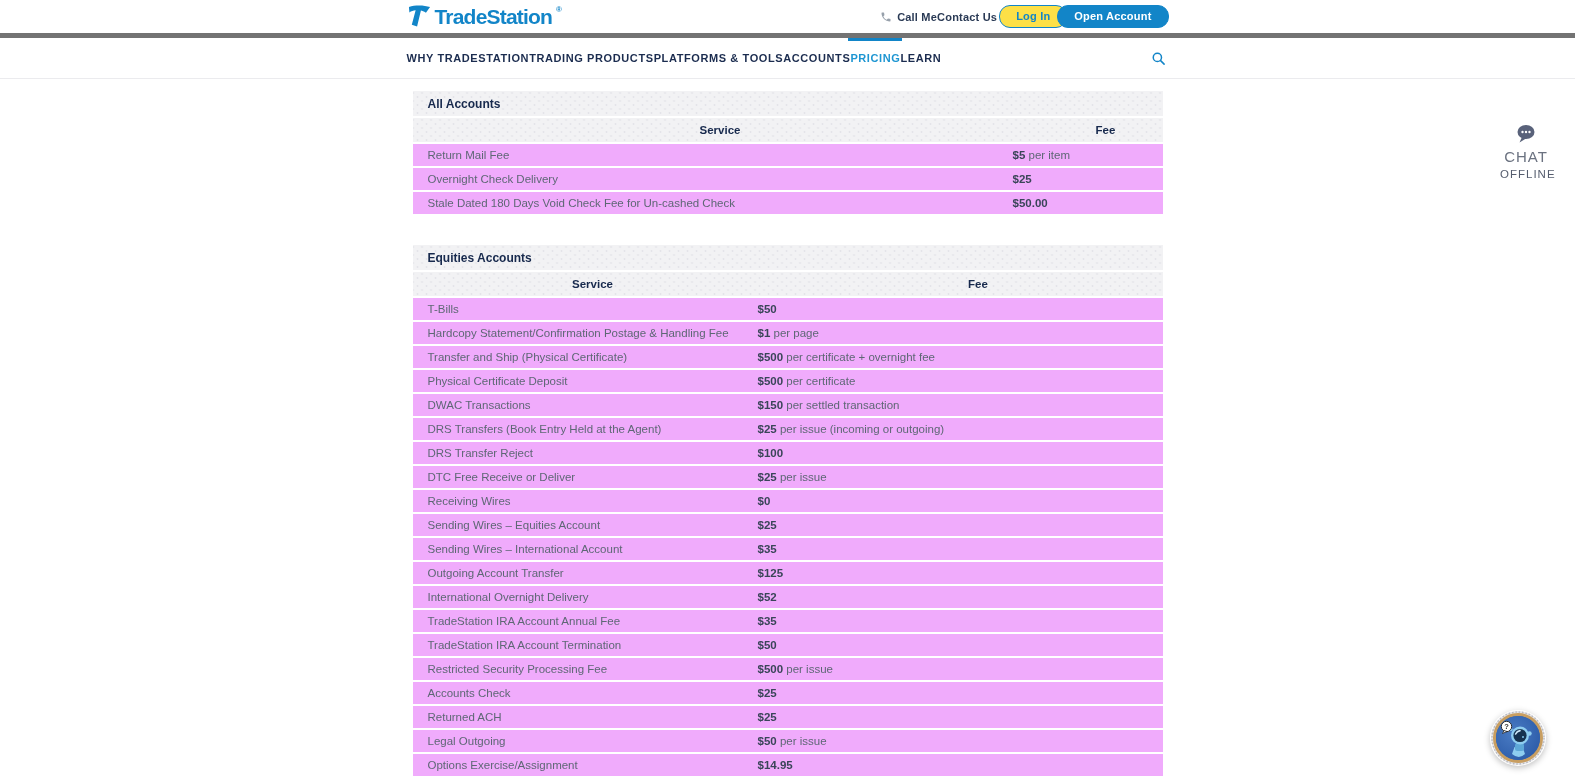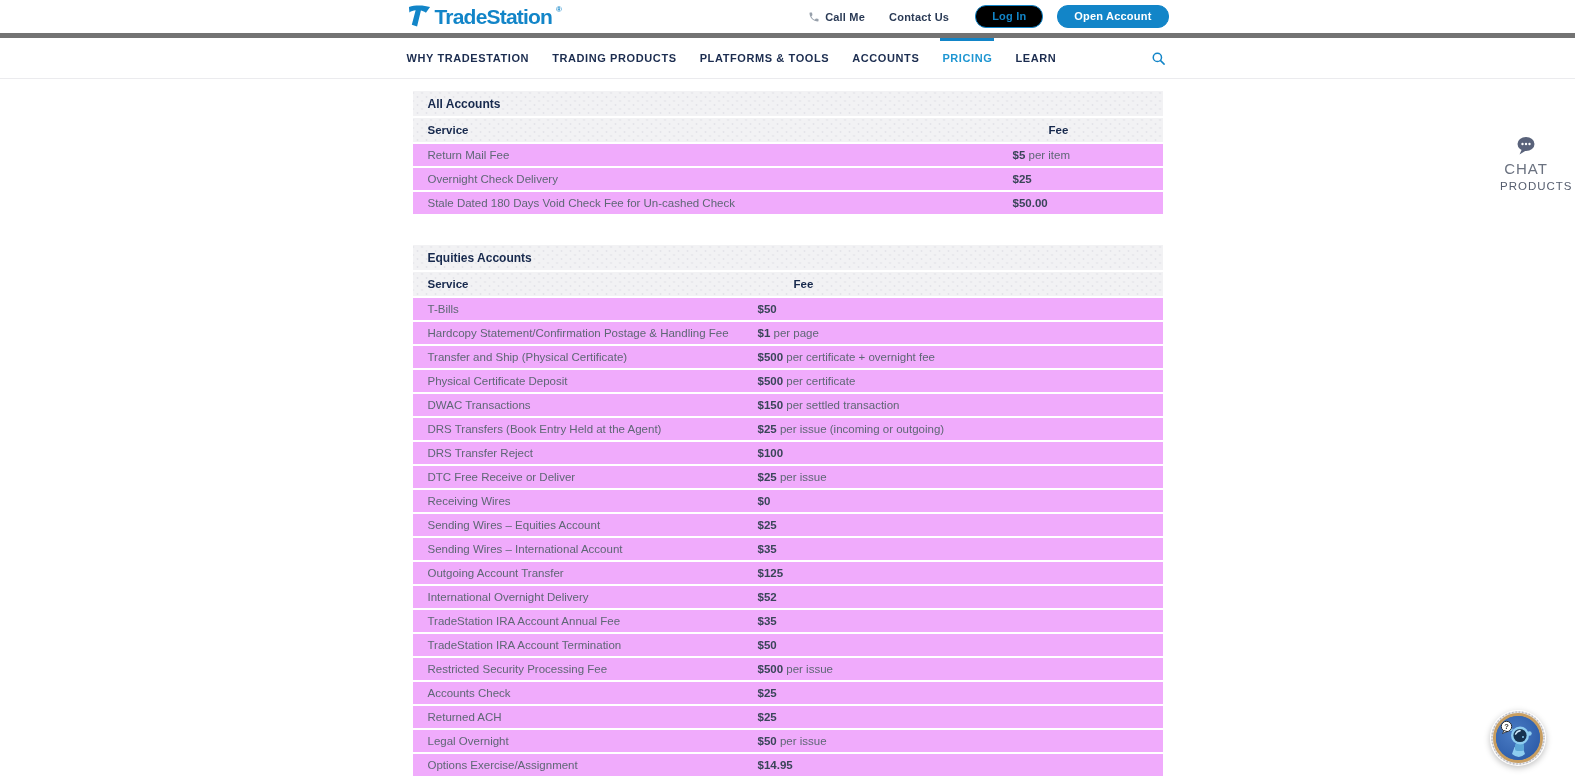--- a/index.html
+++ b/index.html
@@ -7,52 +7,52 @@
     width:1575px;height:779px;overflow:hidden;position:relative;
     background:#ffffff;font-family:"Liberation Sans",sans-serif;
     -webkit-font-smoothing:antialiased;
   }
   
   .topbar{height:33px;background:#fff;border-bottom:5px solid #737373;}
   .topbar-inner{width:762px;margin:0 auto;height:33px;display:flex;align-items:center;justify-content:space-between;}
   .logo{display:flex;align-items:flex-start;gap:4px;text-decoration:none;cursor:pointer;}
   .logo-text{color:#1285c8;font-weight:bold;font-size:21px;letter-spacing:-0.8px;line-height:25px;}
   .logo-reg{color:#1285c8;font-size:8px;font-weight:bold;margin-top:1px;}
-  .topbar-right{display:flex;align-items:center;gap:24px;}
+  .topbar-right{display:flex;align-items:center;}
   .top-link{display:flex;align-items:center;gap:5px;font-size:11px;font-weight:bold;color:#2a3a55;text-decoration:none;cursor:pointer;letter-spacing:0.2px;}
   .btn{font-size:11px;font-weight:bold;height:21px;line-height:21px;border-radius:11px;padding:0 16px;cursor:pointer;text-decoration:none;letter-spacing:0.2px;}
-  .btn-outline{border:1.5px solid #1285c8;color:#1285c8;background:#000000;margin-left:2px;}
+  .btn-outline{border:1.5px solid #1285c8;color:#1285c8;background:#fde047;margin-left:2px;}
   .btn-fill{background:#1285c8;color:#fff;border:1.5px solid #1285c8;margin-left:-10px;}
   
   .navbar{height:40px;background:#fff;border-bottom:1px solid #ebebee;}
   .nav-inner{width:762px;margin:0 auto;height:40px;display:flex;align-items:center;justify-content:space-between;position:relative;}
-  .nav-items{display:flex;align-items:center;gap:23px;height:40px;}
+  .nav-items{display:flex;align-items:center;height:40px;}
   .nav-item{position:relative;display:flex;align-items:center;height:40px;font-size:11px;font-weight:bold;letter-spacing:0.6px;color:#1b2c4f;text-decoration:none;cursor:pointer;}
   .nav-item.active{color:#1e96d2;}
   .nav-item.active::before{content:"";position:absolute;top:0;left:-2px;right:-2px;height:3px;background:#1285c8;}
   .nav-search{width:20px;height:20px;display:flex;align-items:center;justify-content:center;cursor:pointer;}
   
   .content{width:750px;margin:12px auto 0 auto;}
   .fee-table{width:750px;margin-bottom:31px;}
   .dotted{
     background-color:#f2f2f4;
     background-image:radial-gradient(#e4e4e9 1px,rgba(0,0,0,0) 1.2px),radial-gradient(#e4e4e9 1px,rgba(0,0,0,0) 1.2px);
-    background-size:9px 8px;background-position:0 2px,4.5px 6px;
+    background-size:9px 8px;background-position:0 2px,4.5px 6px;text-align:center;
   }
   .tbl-title{height:25px;display:flex;align-items:center;padding-left:15px;font-size:12px;font-weight:bold;color:#17294d;margin-bottom:2px;}
   .tbl-colhead{height:24px;display:flex;align-items:center;font-size:11.5px;font-weight:bold;color:#17294d;margin-bottom:2px;gap:36px;}
   .tbl-row{height:22px;display:flex;align-items:center;font-size:11.5px;color:#5e6775;background:#f0abfc;margin-bottom:2px;}
   .col-service{padding-left:15px;box-sizing:border-box;flex:0 0 auto;}
   .col-fee{flex:1 1 auto;}
   .fee-table-1 .col-service{width:600px;}
   .fee-table-2 .col-service{width:345px;}
   .fee-amt{font-weight:bold;color:#3a4559;}
   .fee-note{color:#5e6775;}
   
-  .chat-widget{position:absolute;left:1500px;top:136px;width:52px;text-align:center;cursor:pointer;}
+  .chat-widget{position:absolute;left:1500px;top:124px;width:52px;text-align:center;cursor:pointer;}
   .chat-widget .bubble{margin:0 auto 4px auto;display:block;}
   .chat-label{font-size:15px;color:#6b7280;letter-spacing:1px;margin-top:2px;}
   .chat-status{font-size:11.5px;color:#555d6e;letter-spacing:1px;margin-top:3px;}
   
   .bot-button{position:absolute;left:1490px;top:710px;width:56px;height:56px;cursor:pointer;border-radius:50%;box-shadow:0 2px 6px rgba(0,0,0,0.25);}
 </style>
 </head>
 <body>
 
 <header class="topbar">
@@ -190,41 +190,41 @@
         </div>
         <div class="tbl-row">
           <span class="col-service">Accounts Check</span>
           <span class="col-fee"><span class="fee-amt">$25</span></span>
         </div>
         <div class="tbl-row">
           <span class="col-service">Returned ACH</span>
           <span class="col-fee"><span class="fee-amt">$25</span></span>
         </div>
         <div class="tbl-row">
-          <span class="col-service">Legal Overnight</span>
+          <span class="col-service">Legal Outgoing</span>
           <span class="col-fee"><span class="fee-amt">$50</span> <span class="fee-note">per issue</span></span>
         </div>
         <div class="tbl-row">
           <span class="col-service">Options Exercise/Assignment</span>
           <span class="col-fee"><span class="fee-amt">$14.95</span></span>
         </div>
       </section>
     </div>
 </main>
 
 <div class="chat-widget">
   <svg class="bubble" width="22" height="20" viewBox="0 0 22 20">
     <ellipse cx="11" cy="8" rx="8.5" ry="7" fill="#59627a"></ellipse>
     <path d="M7 13 L4.5 18.5 L11 14.5 Z" fill="#59627a"></path>
     <circle cx="7.5" cy="8" r="1.2" fill="#ffffff"></circle>
     <circle cx="11" cy="8" r="1.2" fill="#ffffff"></circle>
     <circle cx="14.5" cy="8" r="1.2" fill="#ffffff"></circle>
   </svg>
   <div class="chat-label">CHAT</div>
-  <div class="chat-status">PRODUCTS</div>
+  <div class="chat-status">OFFLINE</div>
 </div>
 
 <div class="bot-button">
   <svg width="56" height="56" viewBox="0 0 56 56">
     <circle cx="28" cy="28" r="27" fill="#e7e7ea"></circle>
     <circle cx="28" cy="28" r="26" fill="none" stroke="#b9bac0" stroke-width="1.4" stroke-dasharray="1.6 1.8"></circle>
     <circle cx="28" cy="28" r="23.5" fill="#3366b3" stroke="#c89e61" stroke-width="3"></circle>
     <radialGradient id="botbg" cx="40%" cy="40%" r="70%">
       <stop offset="0%" stop-color="#4a7cc4"></stop>
         <stop offset="100%" stop-color="#2c5ba8"></stop>

